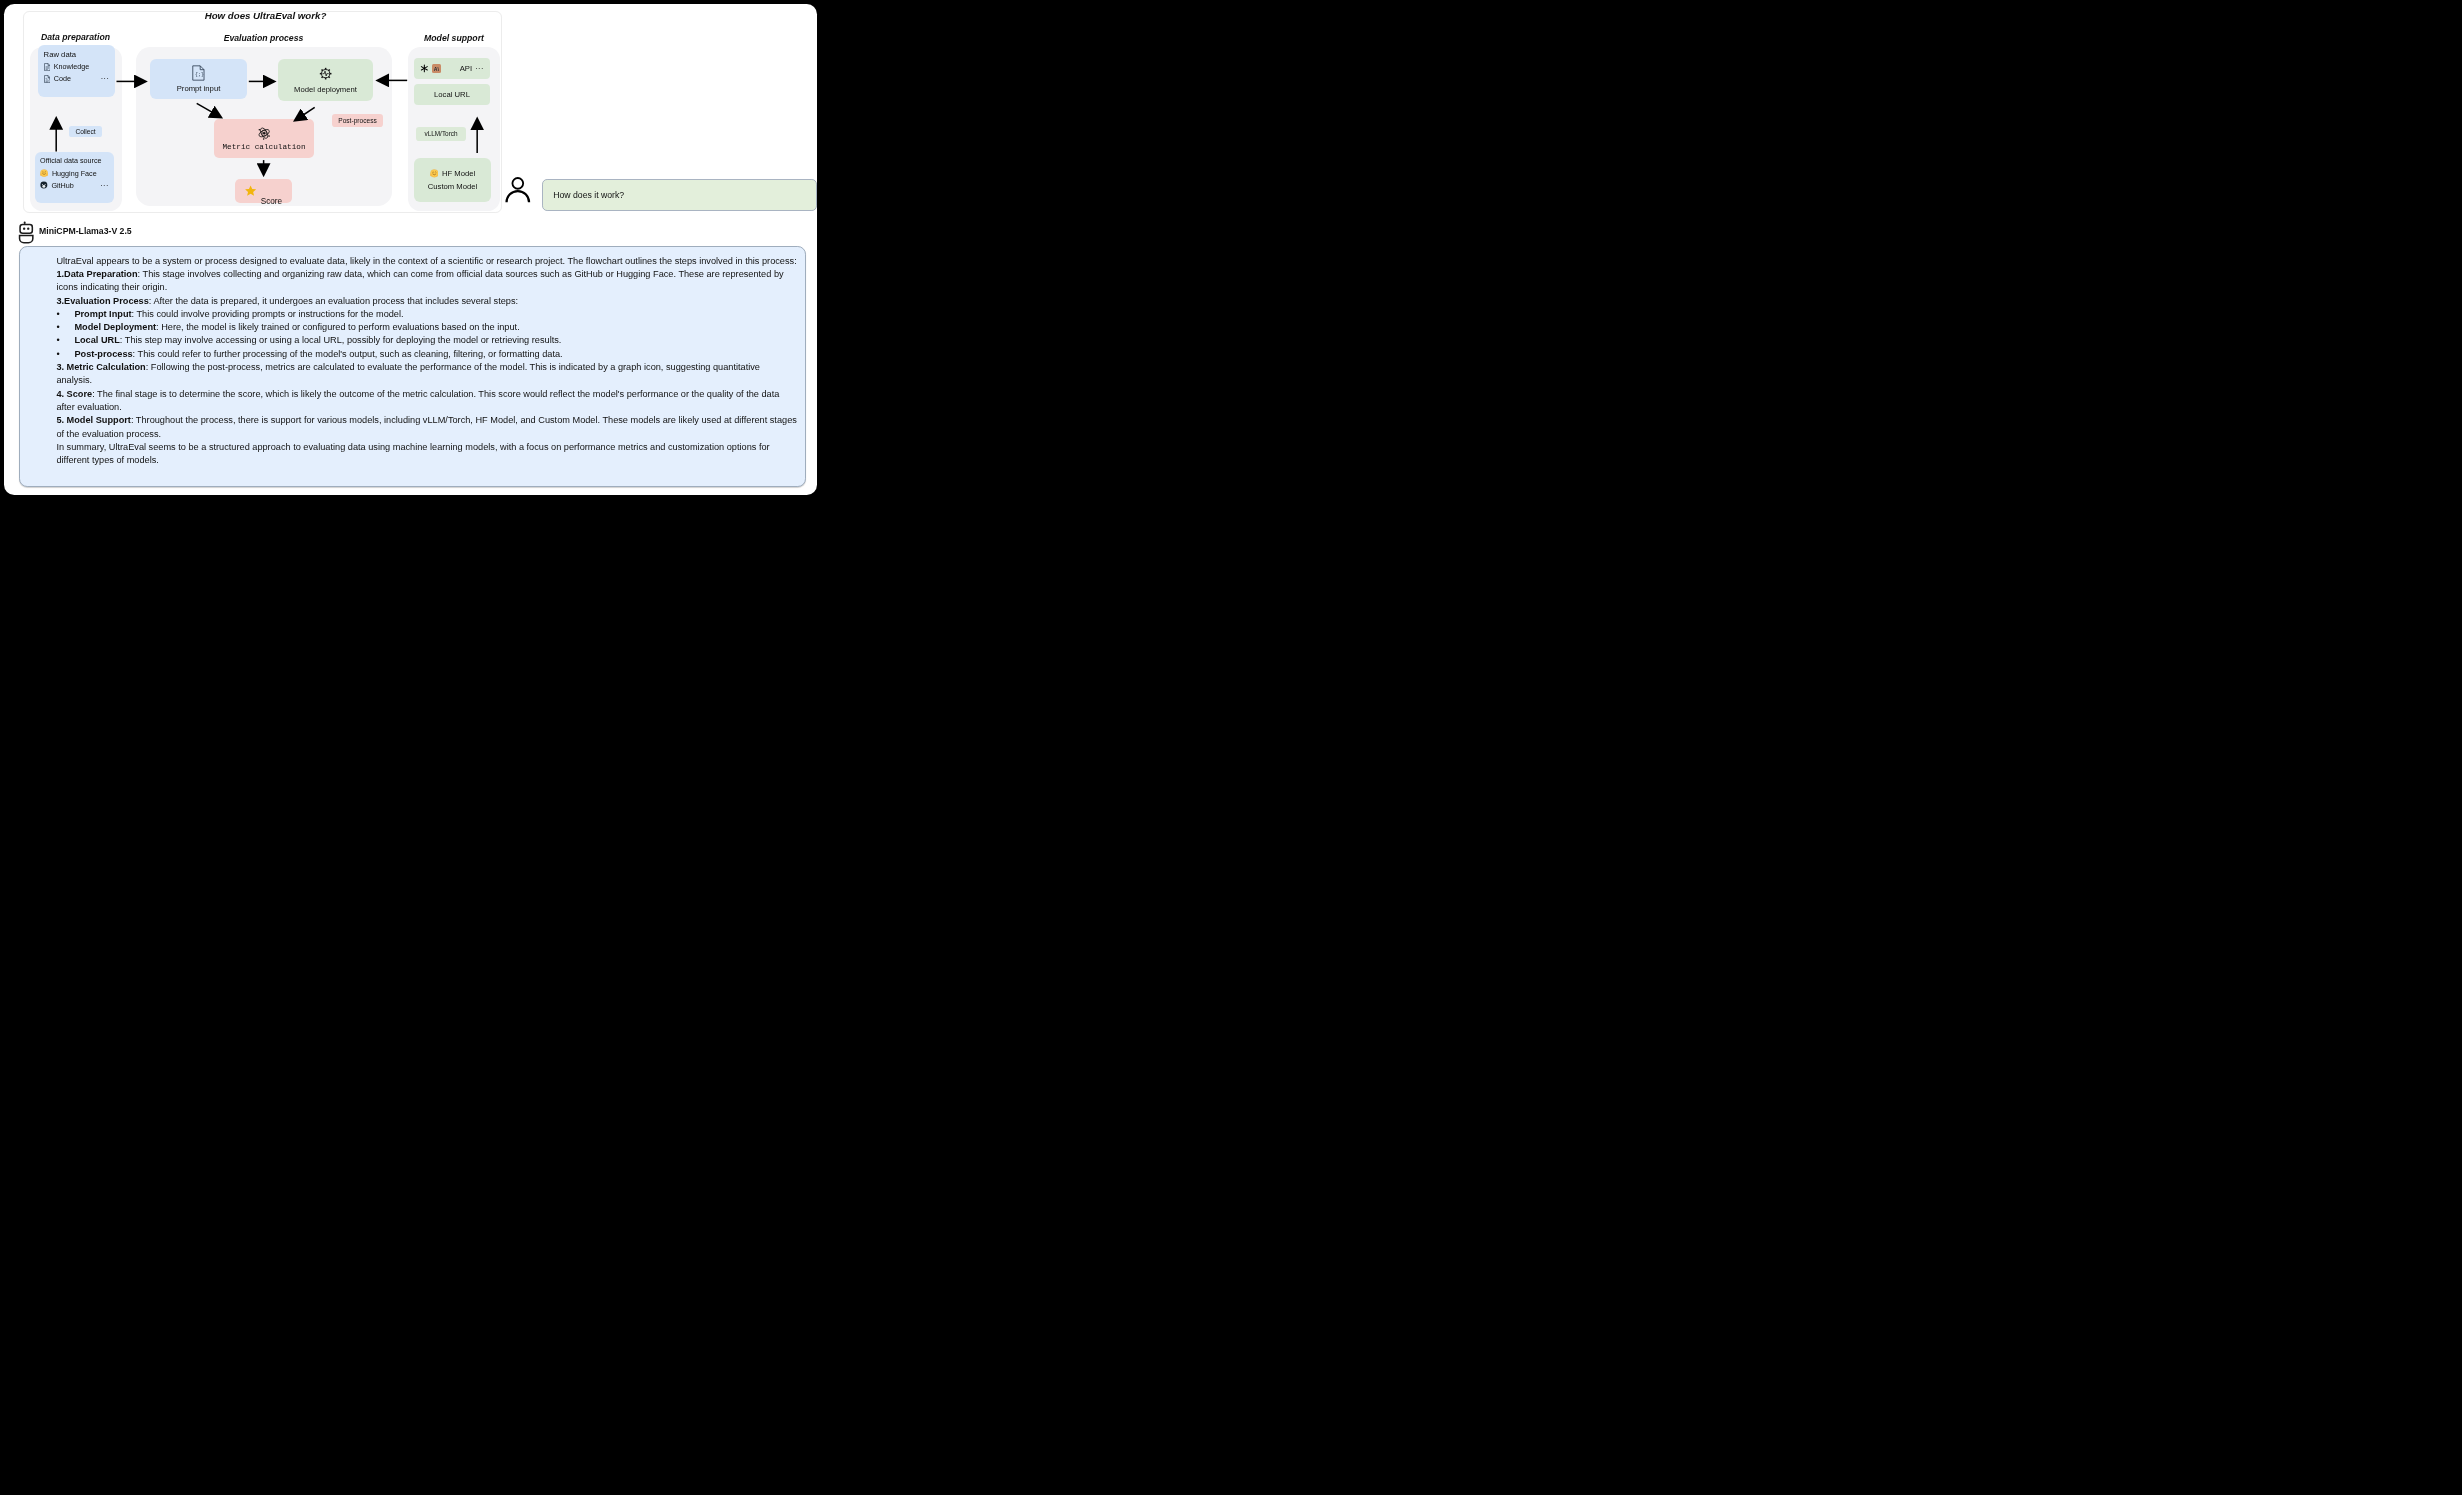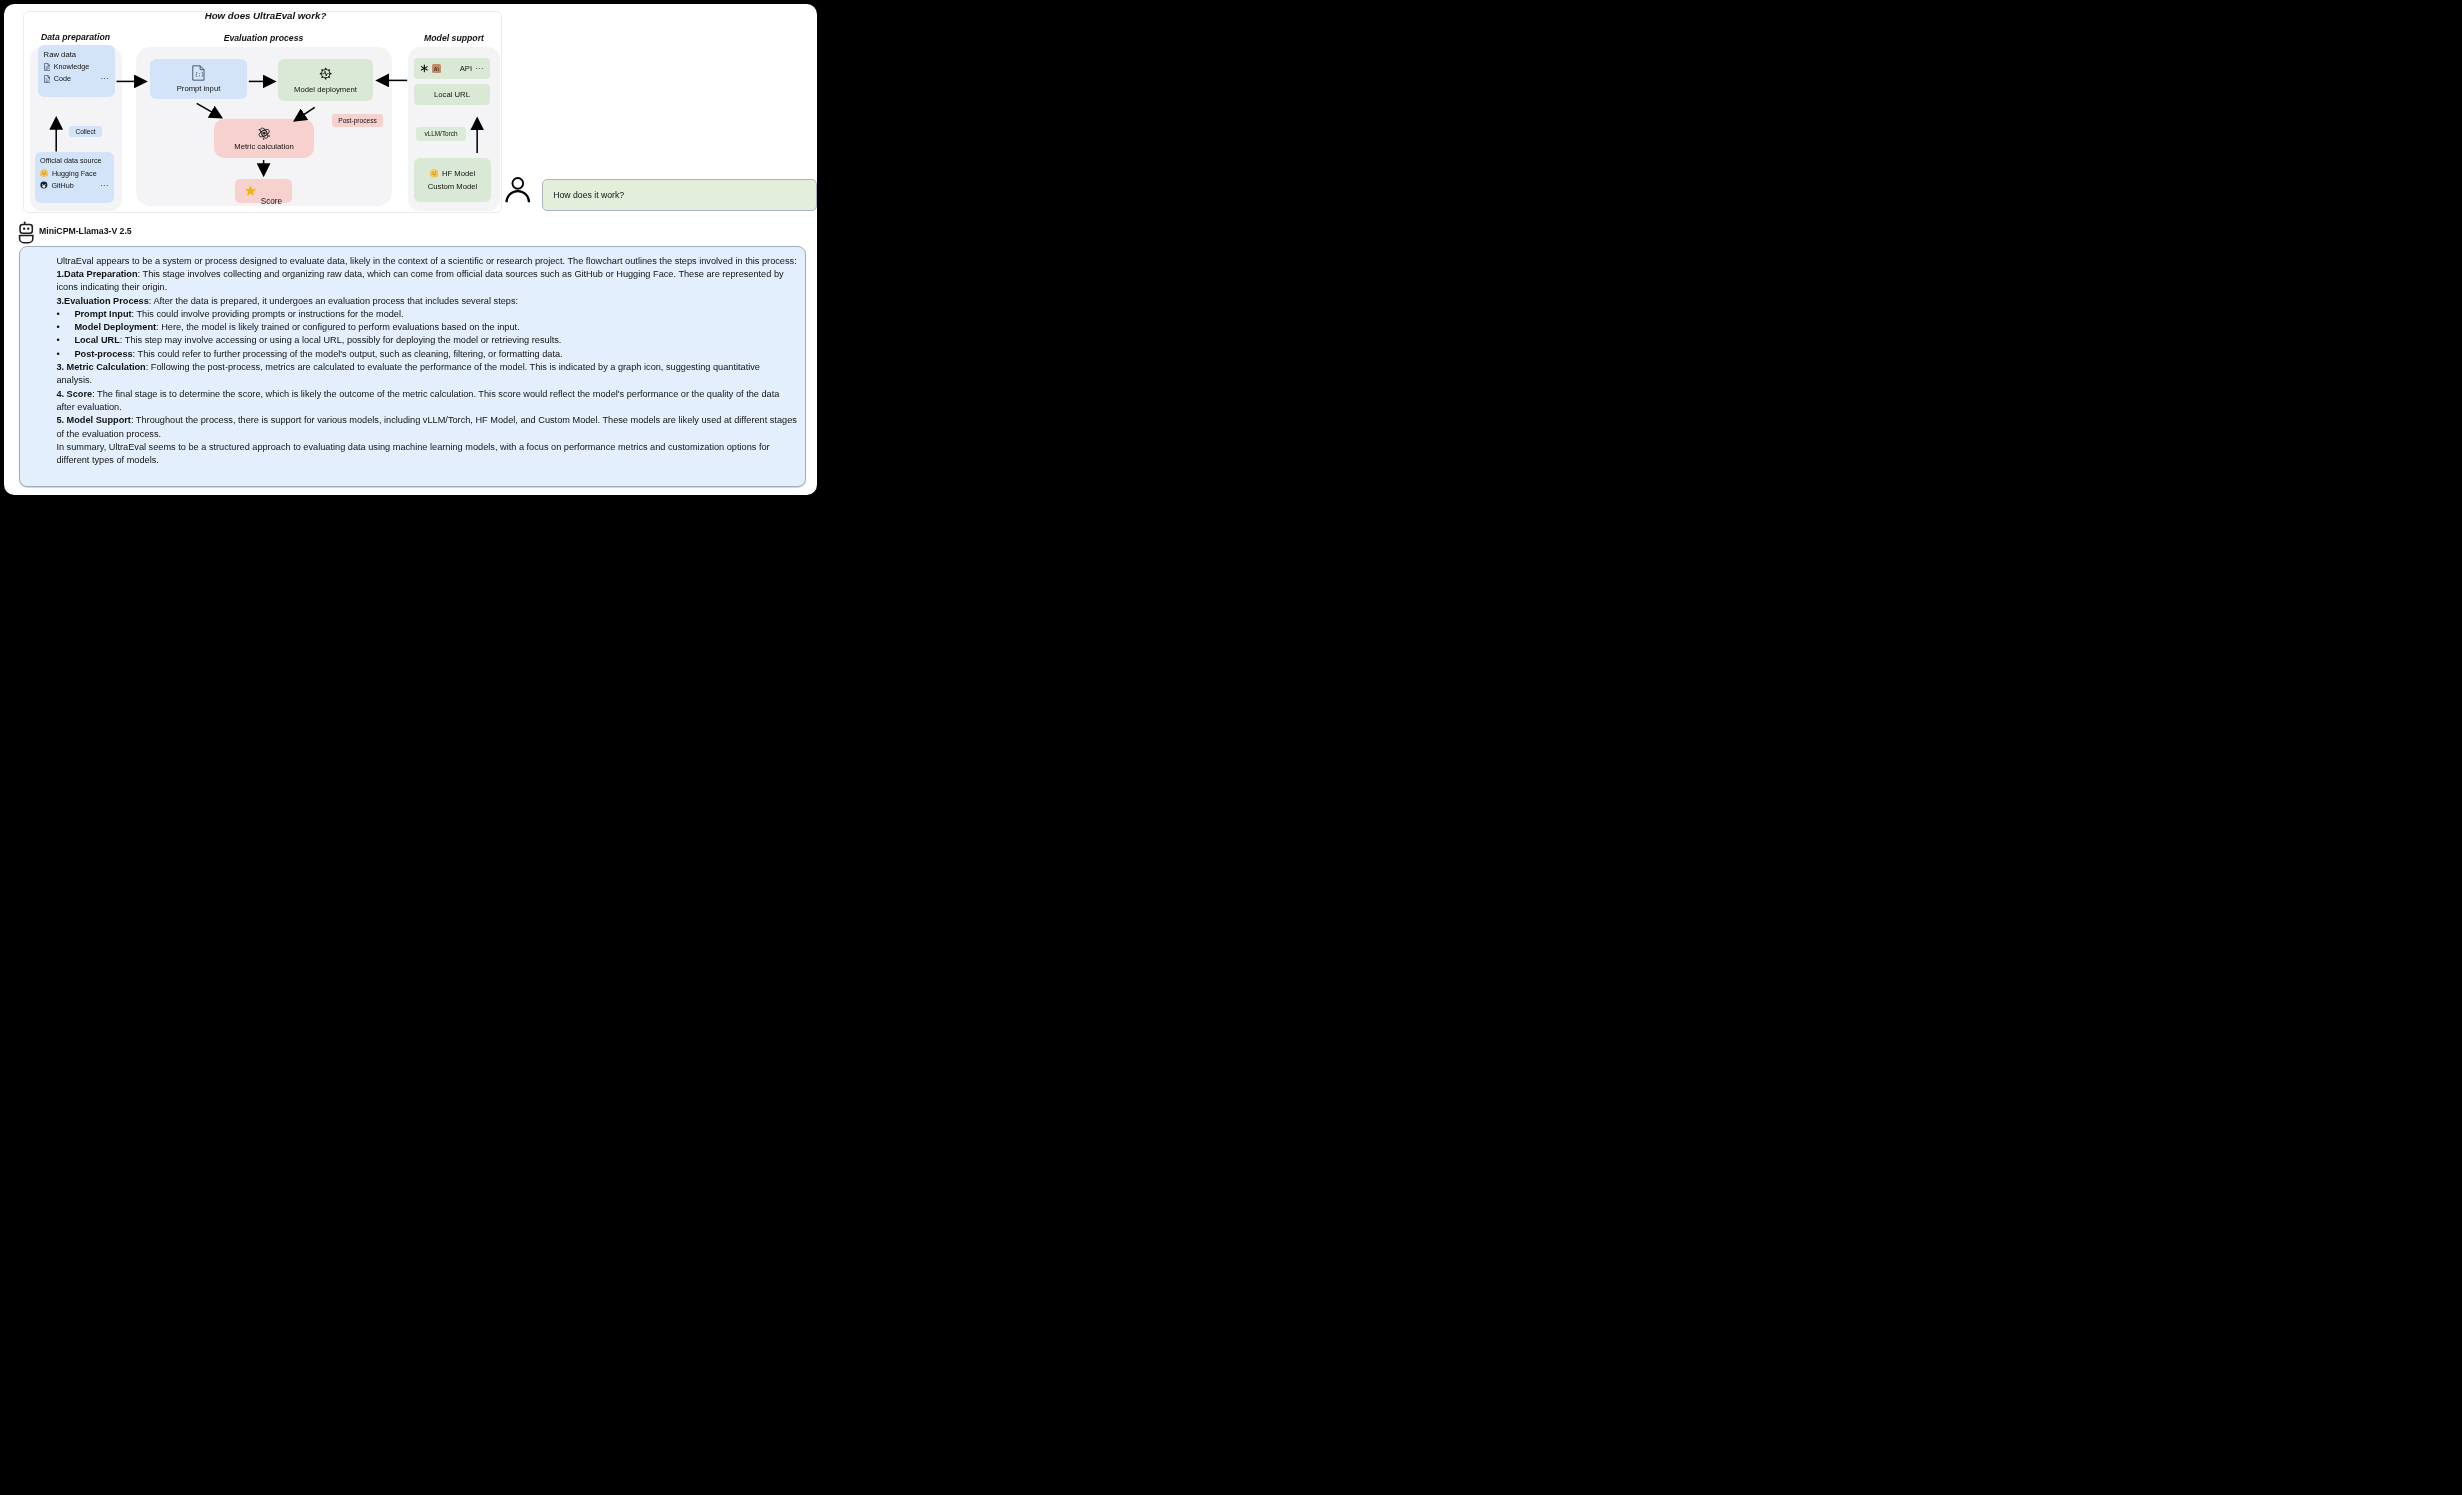--- a/index.html
+++ b/index.html
@@ -125,21 +125,21 @@
             <line x1="20.6" y1="9.4" x2="23" y2="7"></line>
             <line x1="9.4" y1="20.6" x2="7" y2="23"></line>
             <line x1="20.6" y1="20.6" x2="23" y2="23"></line>
           </g>
           <polyline points="8.8,15 12.3,15 13.8,10 16,19.6 17.4,15 21.2,15" stroke-width="1.5"></polyline>
         </g>
       </svg>
     <div class="boxlabel">Model deployment</div>
   </div>
 
-  <div class="abs pinkbox boxcol" style="left:214px;top:119px;width:100px;height:39px;border-radius:10px;gap:2px;">
+  <div class="abs pinkbox boxcol" style="left:214px;top:119px;width:100px;height:39px;border-radius:5px;gap:2px;font-family:Liberation Mono, monospace;">
     <svg class="svgicon" width="14.3" height="14.3" viewBox="0 0 28 28">
         <g stroke="#111" fill="none" stroke-width="1.5">
           <ellipse cx="14" cy="14" rx="11" ry="5.6" transform="rotate(-28 14 14)"></ellipse>
           <ellipse cx="14" cy="14" rx="11" ry="5.6" transform="rotate(62 14 14)"></ellipse>
           <rect x="9.8" y="8.8" width="8.4" height="10.4" rx="2.8"></rect>
           <circle cx="14" cy="14" r="2" fill="#111"></circle>
         </g>
         <circle cx="4.6" cy="7.4" r="1.5" fill="#111"></circle>
         <circle cx="23.6" cy="19.8" r="1.5" fill="#111"></circle>
         <circle cx="13" cy="25.4" r="1.5" fill="#111"></circle>

